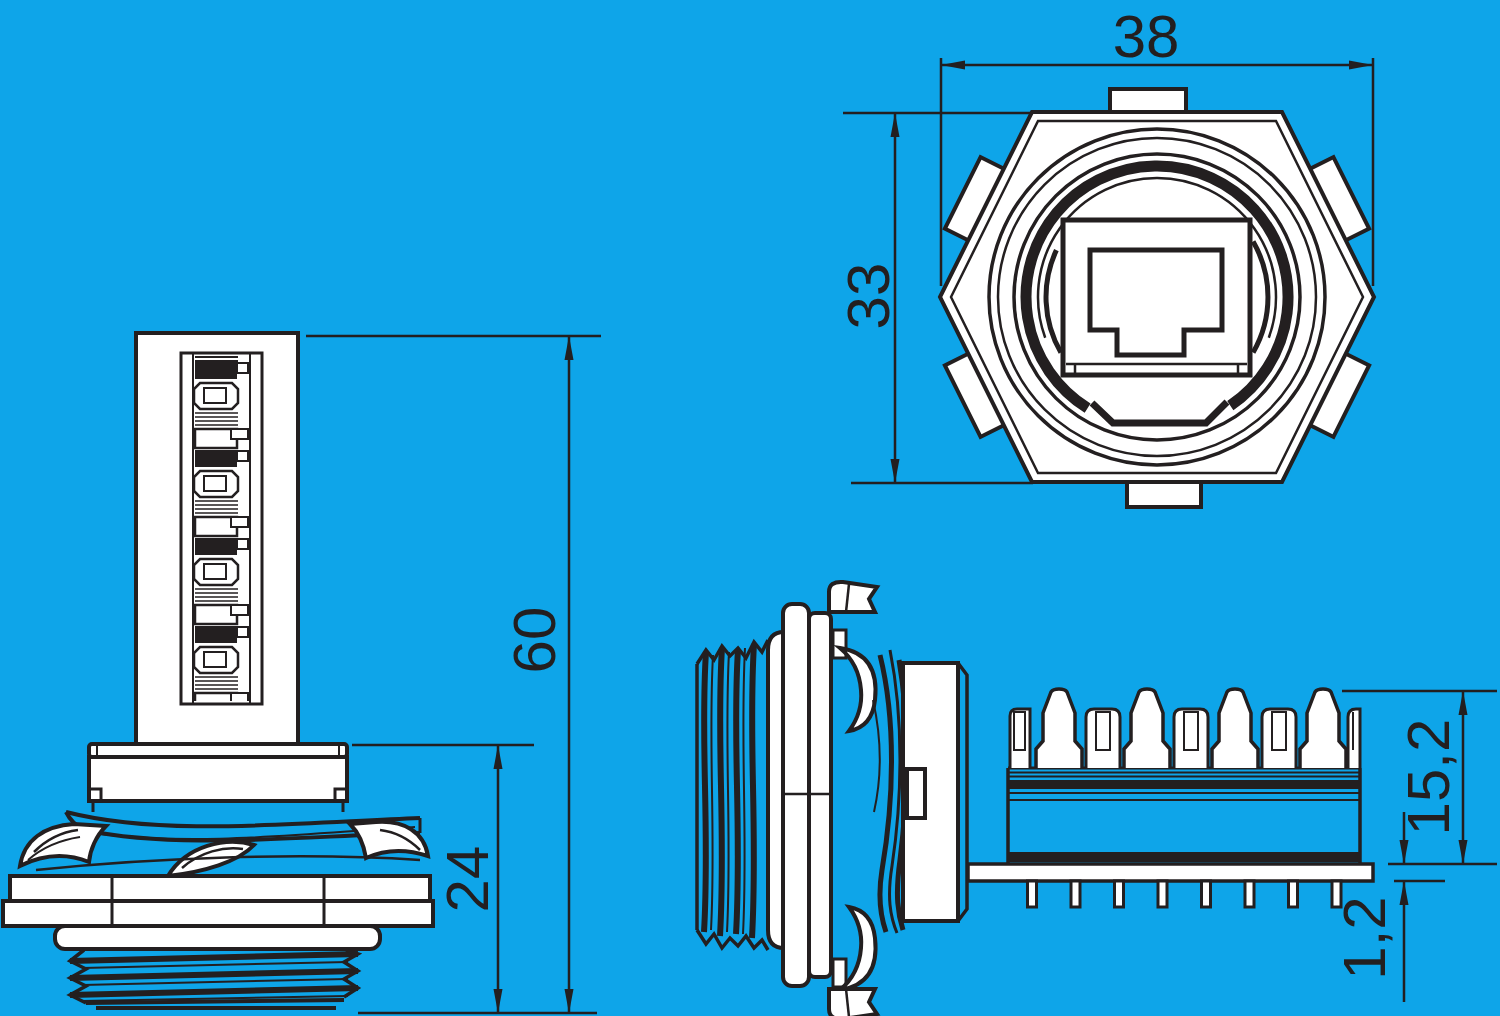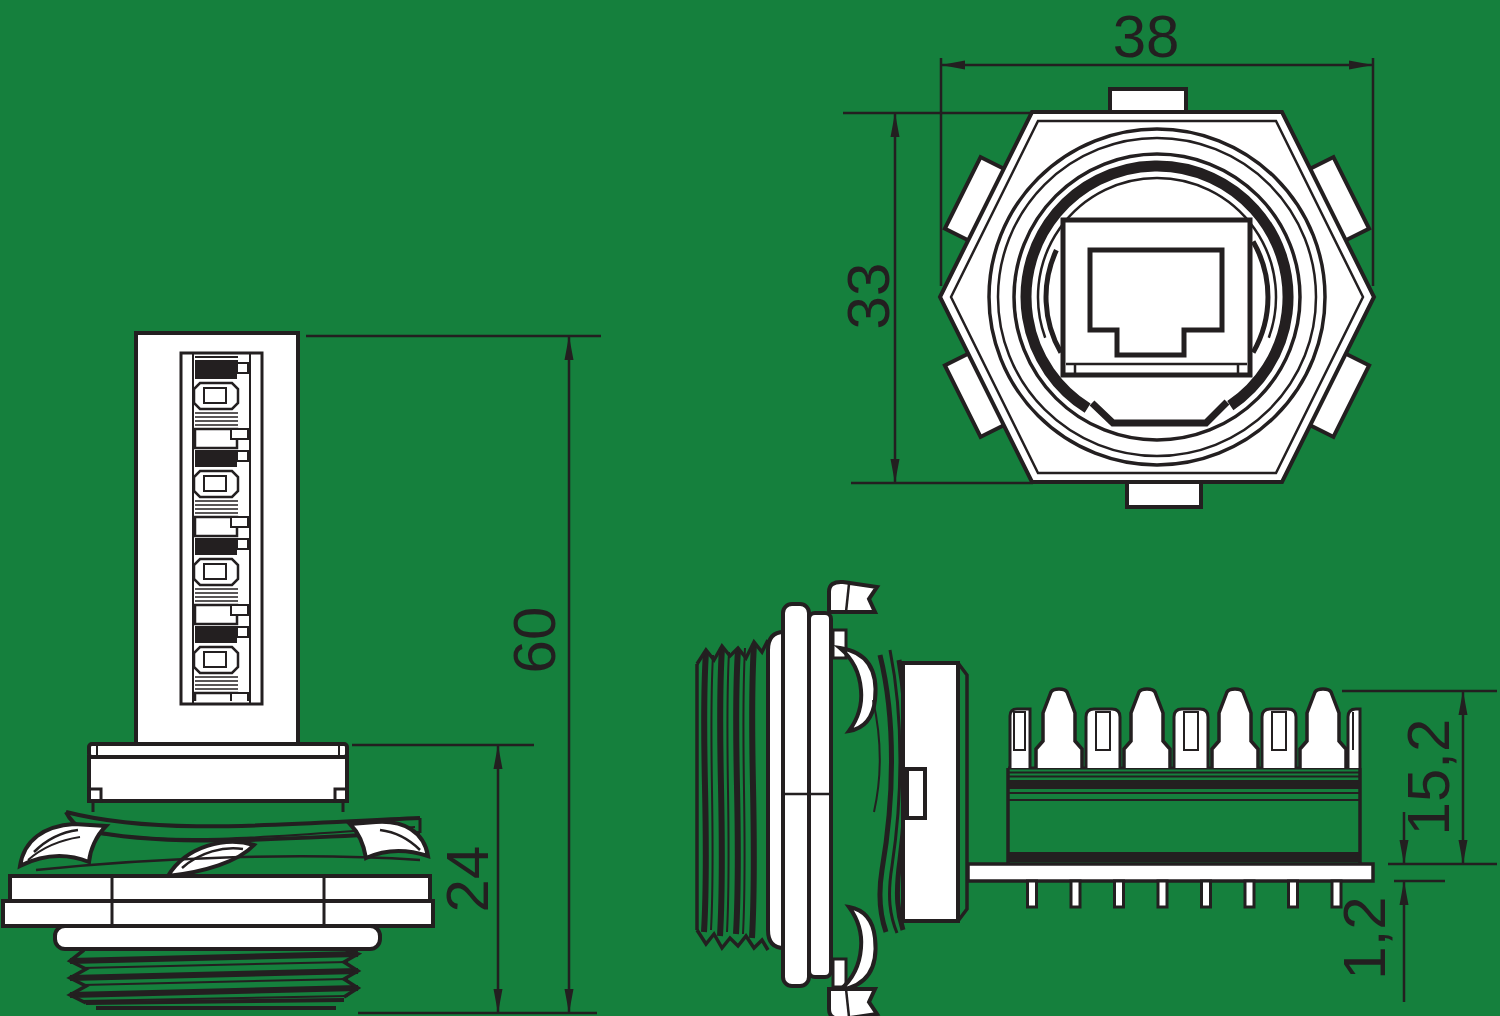--- a/index.html
+++ b/index.html
@@ -1,16 +1,16 @@
 <!DOCTYPE html>
 <html><head>
 <meta charset="utf-8">
 <style>
   html,body{margin:0;padding:0;background:#ffffff;}
-  .stage{position:relative;width:1500px;height:1016px;background:#15803d;overflow:hidden;
+  .stage{position:relative;width:1500px;height:1016px;background:#0ea5e9;overflow:hidden;
          font-family:"Liberation Sans", sans-serif;}
   svg{display:block;width:1500px;height:1016px;}
   .ln{stroke:#231f20;fill:none;stroke-linecap:butt;stroke-linejoin:miter;}
   .fw{fill:#ffffff;stroke:#231f20;stroke-linejoin:miter;}
   .fb{fill:#231f20;stroke:none;}
   .dim{stroke:#231f20;stroke-width:2.5;fill:none;}
   .arrow{fill:#231f20;stroke:none;}
   text.dimtxt{fill:#231f20;font-size:60px;font-family:"Liberation Sans",sans-serif;
               text-anchor:middle;dominant-baseline:central;}
 </style>

